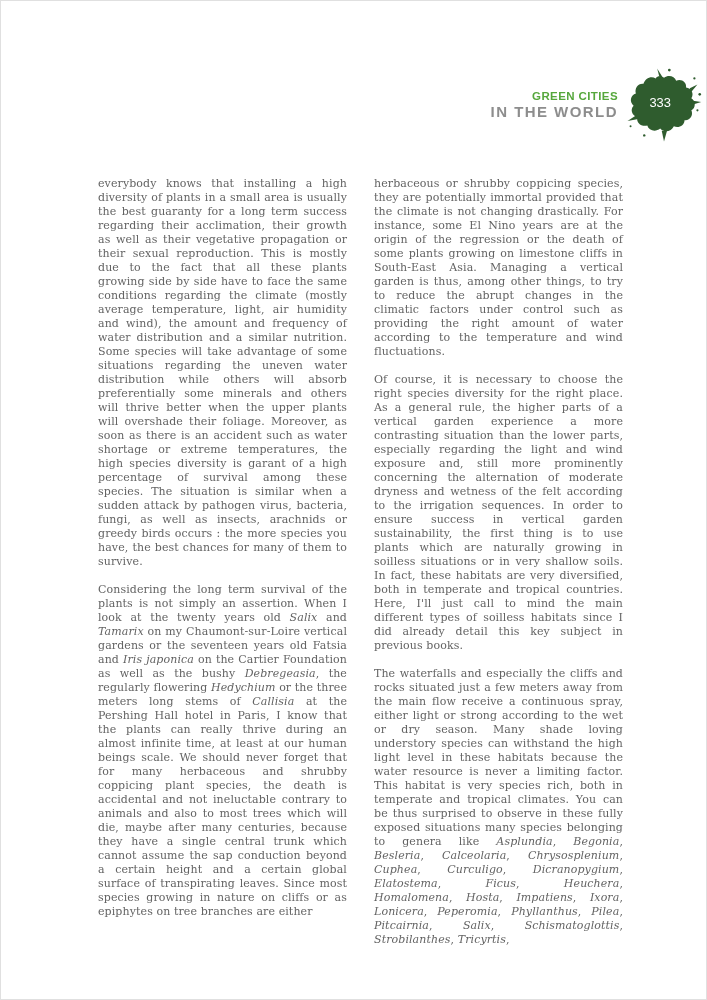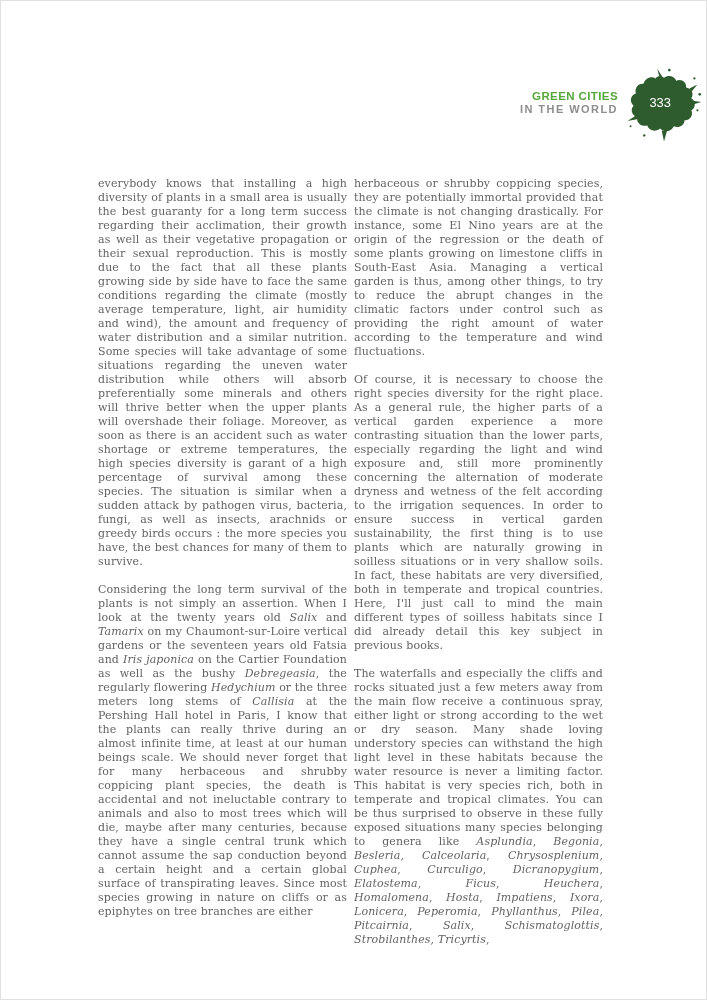--- a/index.html
+++ b/index.html
@@ -6,27 +6,27 @@
   .page{
     position:relative;width:707px;height:1000px;box-sizing:border-box;
     background:#fff;border:1px solid var(--page_border,#e0e0e0);overflow:hidden;
     font-family:"DejaVu Serif",serif;
   }
   .brand{
     position:absolute;top:89px;right:88px;text-align:right;
     font-family:"Liberation Sans",sans-serif;font-weight:bold;line-height:1.15;margin-left:27px;
   }
   .brand-line1{font-size:11.5px;color:var(--brand_green,#56a73c);letter-spacing:.4px;}
-  .brand-line2{font-size:11px;color:var(--brand_gray,#8d8d8d);letter-spacing:1.45px;}
+  .brand-line2{font-size:15px;color:var(--brand_gray,#8d8d8d);letter-spacing:1.45px;}
   .blob{position:absolute;top:66px;right:2px;width:80px;height:76px;color:var(--blob_green,#2f5c2e);}
   .blob .num{
     font-family:"Liberation Sans",sans-serif;font-weight:normal;
     font-size:17px;fill:#ffffff;
   }
-  .columns{position:absolute;top:176px;left:97px;display:flex;gap:7px;}
+  .columns{position:absolute;top:176px;left:97px;display:flex;gap:27px;}
   .col{
     width:249px;font-size:11px;line-height:14px;letter-spacing:.1px;
     color:var(--body_text,#636363);text-align:justify;
   }
   .col p{margin:0 0 14px 0;}
   .col em{}
 </style>
 </head>
 <body>
 

